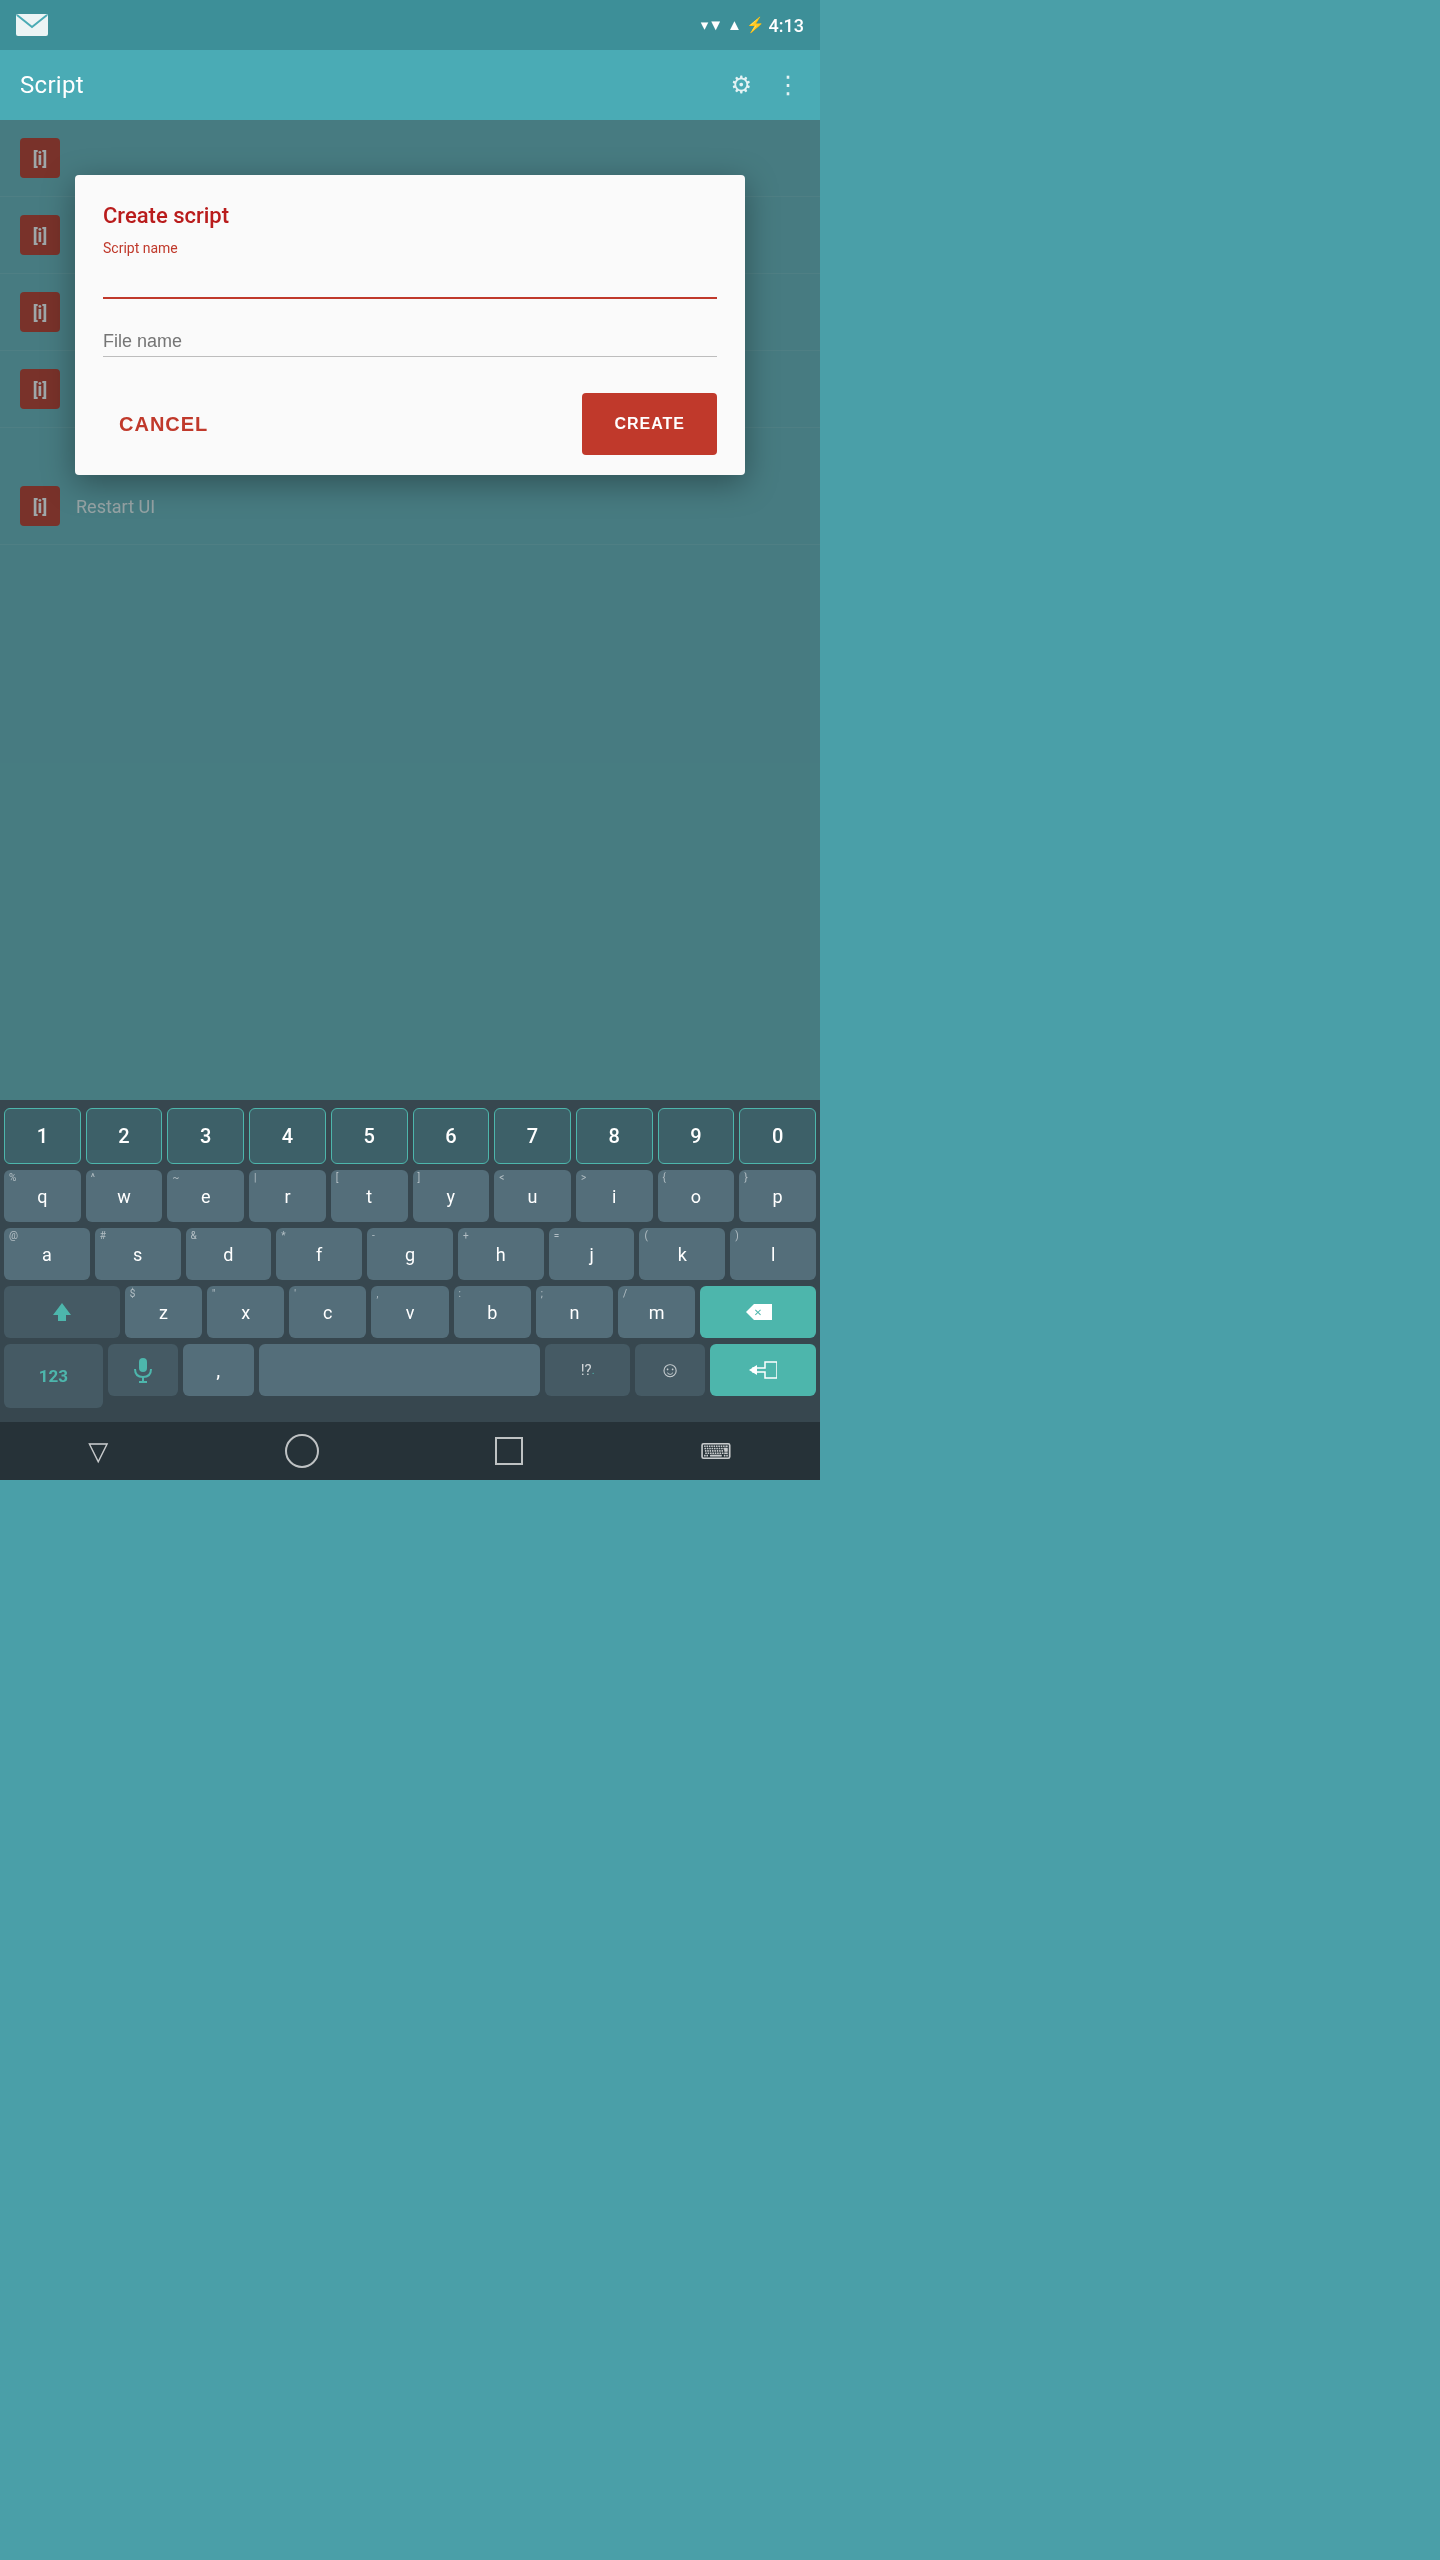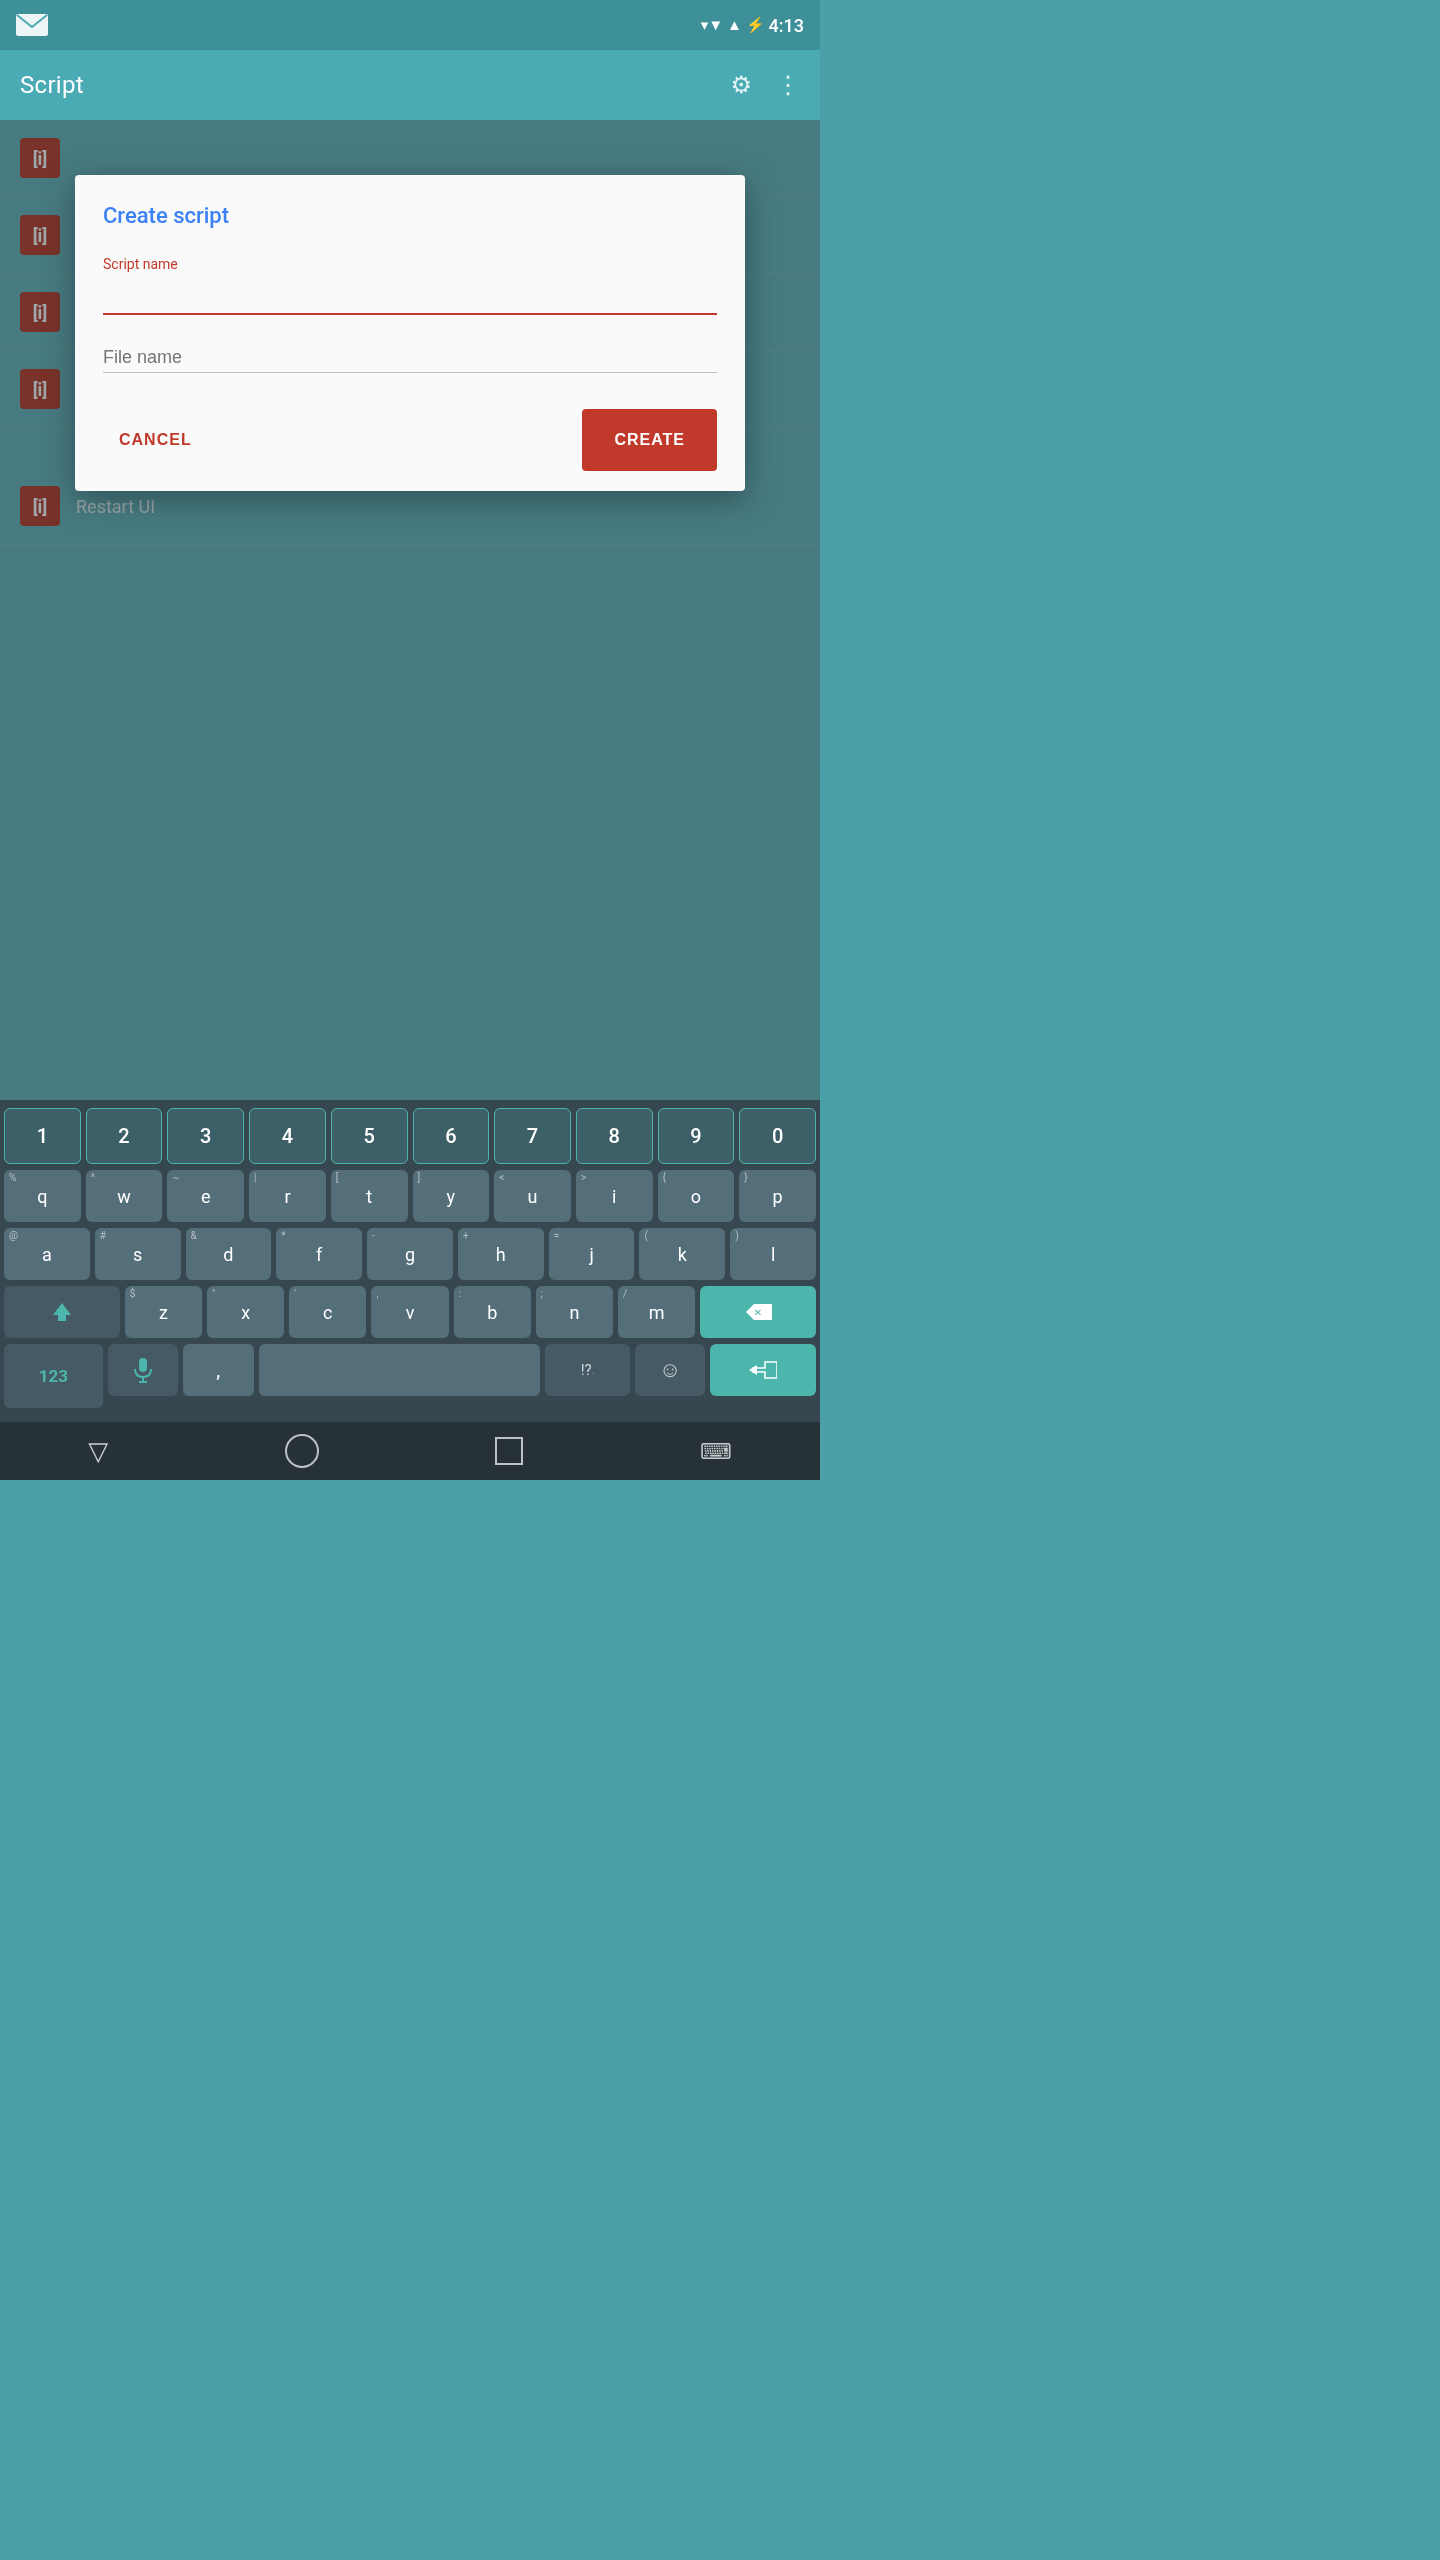--- a/index.html
+++ b/index.html
@@ -109,22 +109,22 @@
       right: 75px;
       background: #fafafa;
       border-radius: 4px;
       box-shadow: 0 8px 32px rgba(0,0,0,0.35);
       z-index: 20;
       padding: 28px 28px 20px 28px;
     }
     .dialog-title {
       font-size: 22px;
       font-weight: 500;
-      color: #3b82f6;
-      margin-bottom: 28px;
+      color: #b91c1c;
+      margin-bottom: 12px;
     }
     .field-label {
       font-size: 14px;
       color: #c0392b;
       margin-bottom: 12px;
     }
     .field-input-active {
       width: 100%;
       border: none;
       border-bottom: 2px solid #c0392b;
@@ -149,21 +149,21 @@
     .dialog-actions {
       display: flex;
       justify-content: space-between;
       align-items: center;
       padding-top: 8px;
     }
     .btn-cancel {
       background: none;
       border: none;
       color: #c0392b;
-      font-size: 16px;
+      font-size: 20px;
       font-weight: 700;
       letter-spacing: 1px;
       cursor: pointer;
       padding: 10px 16px;
       text-transform: uppercase;
     }
     .btn-create {
       background: #c0392b;
       border: none;
       color: white;

